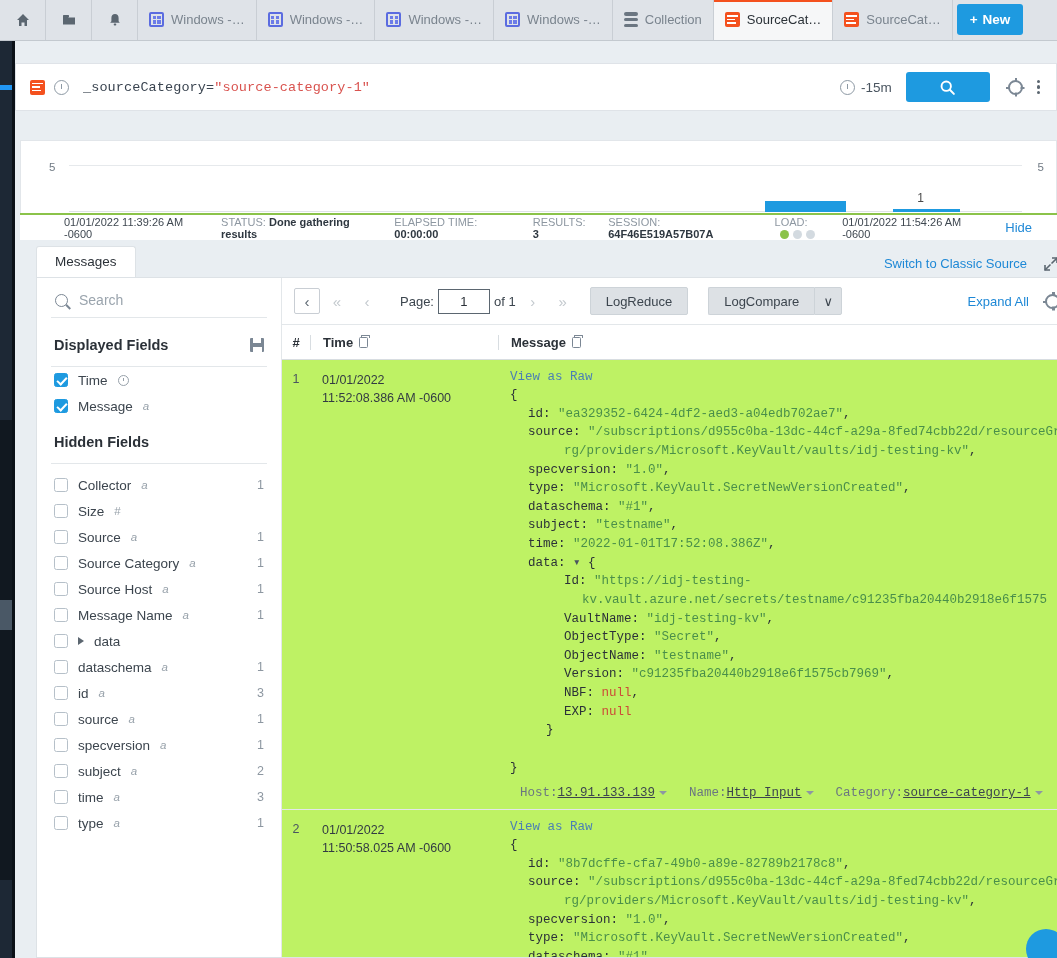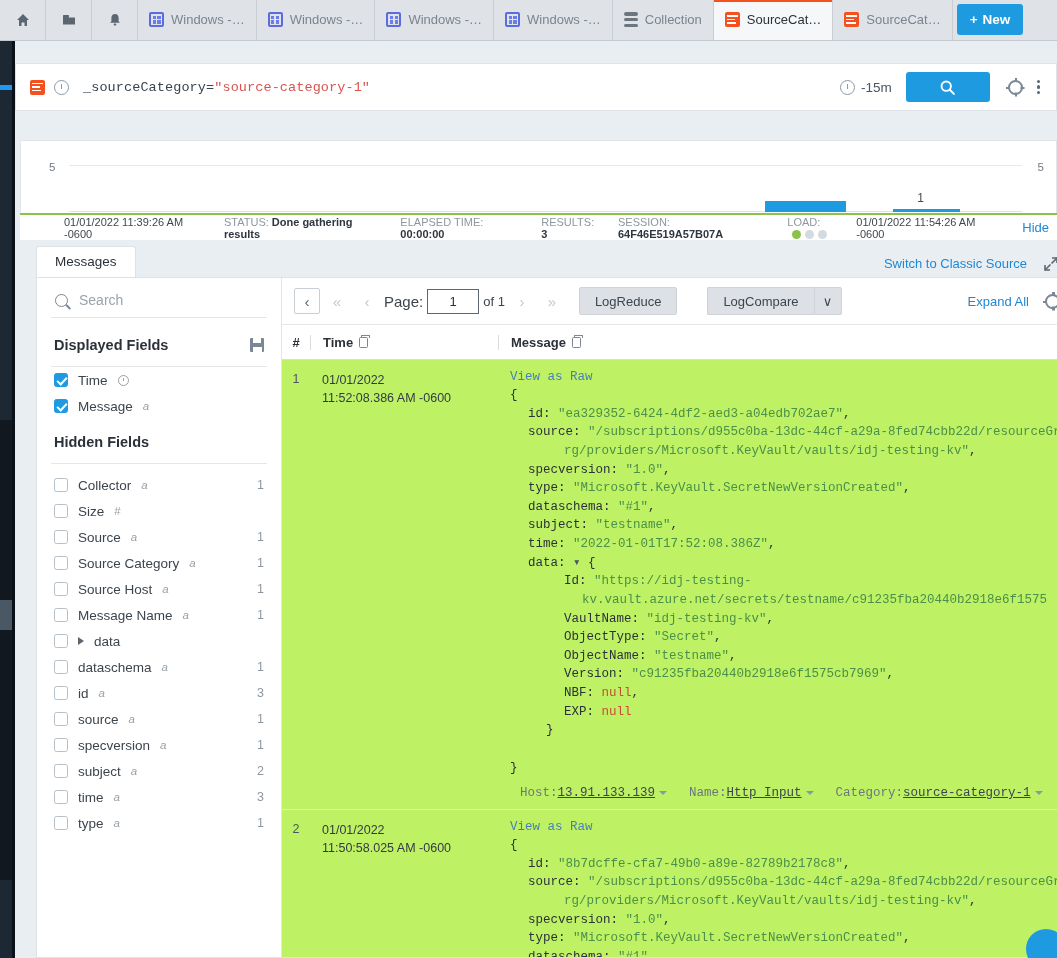--- a/index.html
+++ b/index.html
@@ -112,21 +112,21 @@
     display:flex; align-items:center; font-size:11px; color:#6b7680;
   }
   .st-date { margin-left:44px; color:#3e4750; }
   .st-item { margin-left:18px; }
   .st-item b { color:#2e3740; font-weight:700; }
   .st-lbl { color:#8d97a1; }
   .loaddots { display:inline-flex; gap:4px; vertical-align:middle; margin-left:5px; }
   .loaddots i { width:9px; height:9px; border-radius:50%; background:#d3dae0; display:block; }
   .loaddots i.on { background:#8bc34a; }
   .st-right { margin-left:auto; color:#3e4750; }
-  .st-hide { color:#1e88d6; margin:0 8px 0 24px; font-size:13px; }
+  .st-hide { color:#1e88d6; margin:0 25px 0 24px; font-size:13px; }
 
   
   .content { position:absolute; left:36px; top:245px; width:1037px; height:713px; }
 
   .tabrow { height:32px; display:flex; align-items:flex-end; position:relative; }
   .msgtab {
     padding:7px 18px 8px; background:#fff; border:1px solid #dde2e6; border-bottom:none;
     font-size:13.5px; color:#2b3138; border-radius:3px 3px 0 0; font-weight:400;
   }
   .switch-classic { position:absolute; right:46px; bottom:6px; color:#1e88d6; font-size:13px; }
@@ -167,21 +167,21 @@
   .clock-sm:after { content:""; position:absolute; left:4.2px; top:2px; width:1.2px; height:3.6px; background:#97a1aa; }
 
   
   .results { flex:1; display:flex; flex-direction:column; min-width:0; position:relative; }
   .pagerow { height:47px; display:flex; align-items:center; gap:4px; padding:0 12px;
              border-bottom:1px solid #e3e7ea; background:#fff; }
   .navbtn { width:26px; height:26px; display:flex; align-items:center; justify-content:center;
             color:#5b6670; font-size:15px; }
   .navbtn.boxed { border:1px solid #c9ced4; border-radius:2px; }
   .navbtn.dim { color:#c3c9ce; }
-  .pagelbl { font-size:15px; color:#3c454e; margin-left:0; }
+  .pagelbl { font-size:13px; color:#3c454e; margin-left:16px; }
   .pagebox { width:52px; height:25px; border:1px solid #5b6670; text-align:center; font-size:13px;
              line-height:23px; color:#2b3138; background:#fff; }
   .ofn { font-size:13px; color:#3c454e; }
   .btn-grey { height:28px; padding:0 15px; background:#dde1e5; border:1px solid #cdd3d8;
               border-radius:2px; font-size:13px; color:#3c454e; display:flex; align-items:center; }
   .btn-split { display:flex; }
   .btn-split .main { border-radius:2px 0 0 2px; border-right:none; }
   .btn-split .arrow { width:28px; justify-content:center; border-radius:0 2px 2px 0; padding:0; }
   .expandall { margin-left:auto; color:#1e88d6; font-size:13px; }
 
@@ -530,21 +530,21 @@
         <div class="pagerow">
           <div class="navbtn boxed">‹</div>
           <div class="navbtn dim">«</div>
           <div class="navbtn dim">‹</div>
           <span class="pagelbl">Page:</span>
           <div class="pagebox">1</div>
           <span class="ofn">of 1</span>
           <div class="navbtn dim">›</div>
           <div class="navbtn dim">»</div>
           <div class="btn-grey" style="margin-left:10px;">LogReduce</div>
-          <div class="btn-split" style="margin-left:10px;padding-left:16px;">
+          <div class="btn-split" style="padding-left:16px;">
             <div class="btn-grey main">LogCompare</div>
             <div class="btn-grey arrow">∨</div>
           </div>
           <span class="expandall">Expand All</span>
           <div class="gear" style="margin:0 0 0 12px;"></div>
         </div>
 
         <div class="colhead">
           <div class="c-num">#</div>
           <div class="c-time">

